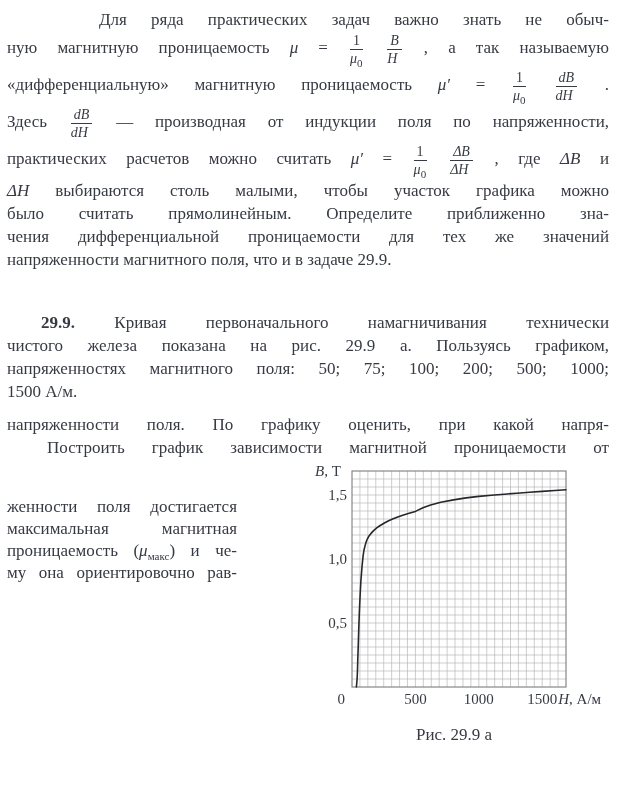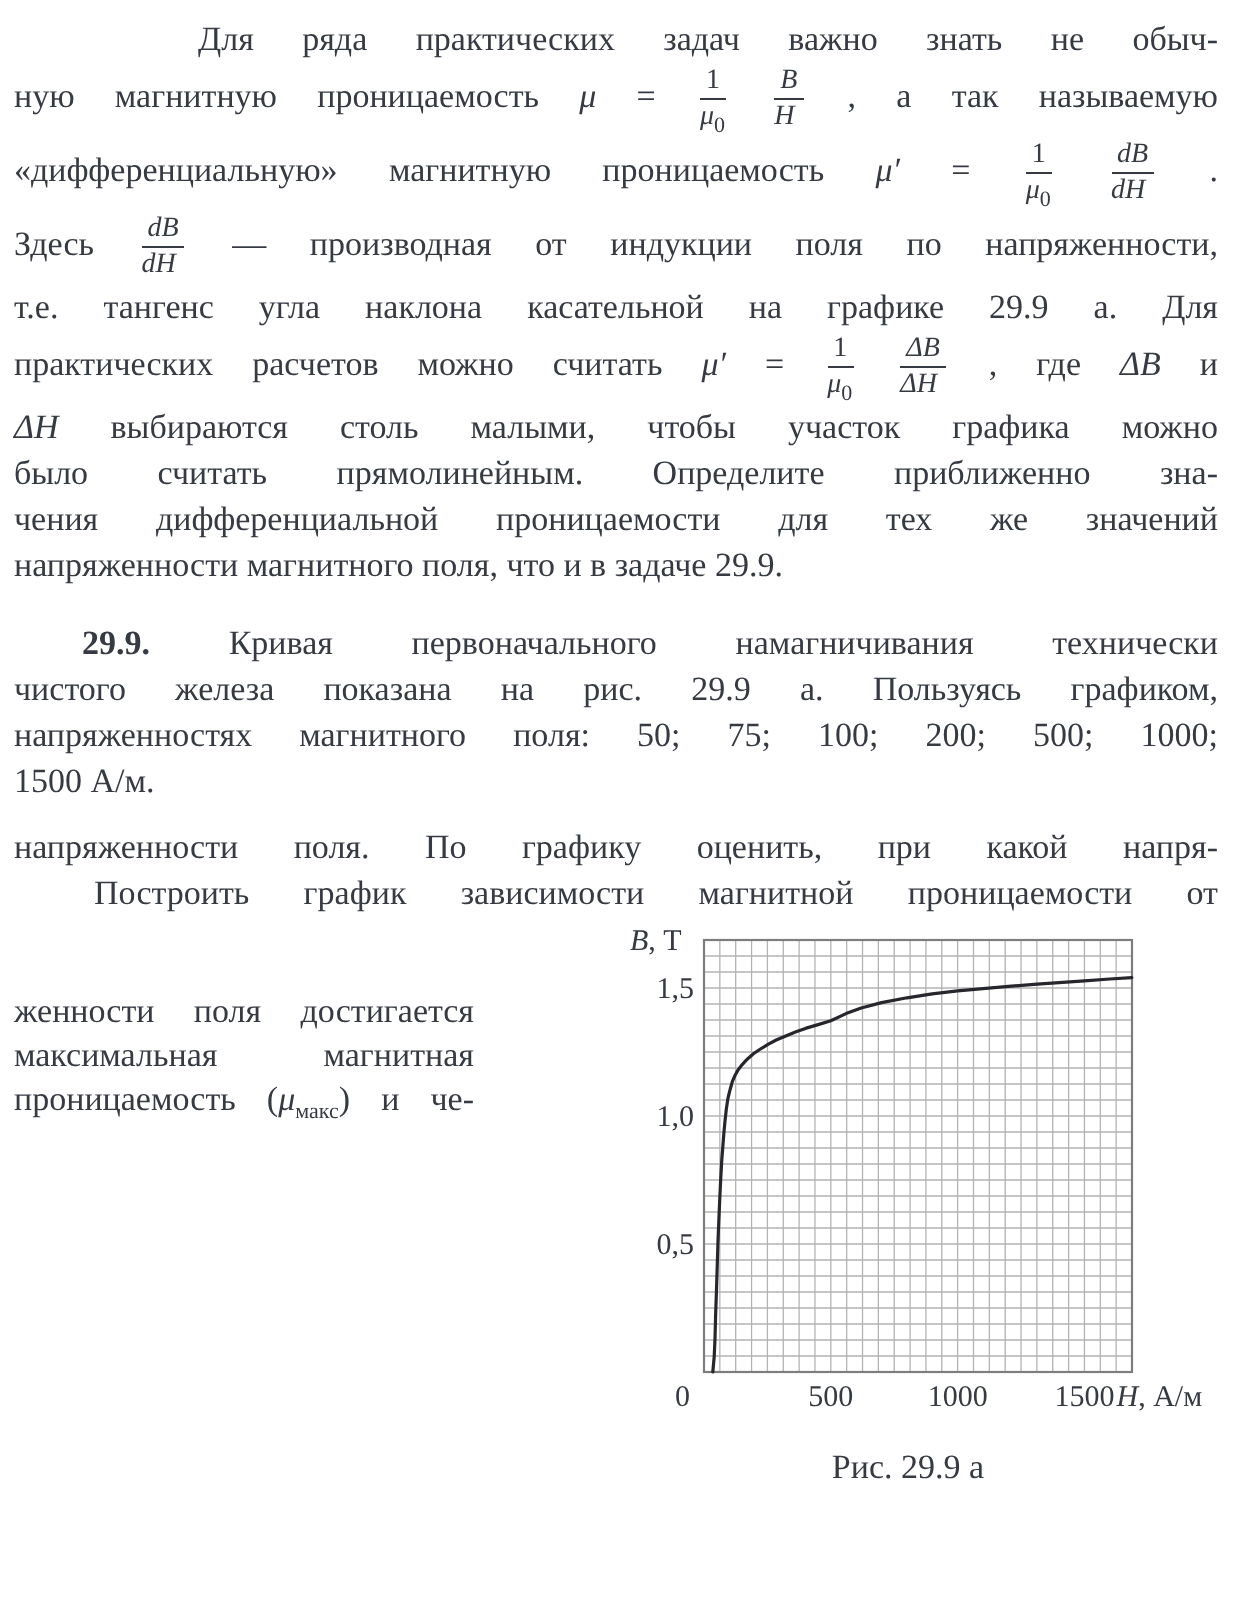--- a/index.html
+++ b/index.html
@@ -13,21 +13,21 @@
     font-size:17px;
     line-height:23px;
     color:#363a42;
     overflow:hidden;
   }
   .tline{text-align:justify;text-align-last:justify;}
   .tline.end{text-align-last:left;font-family:Liberation Serif, serif;}
   .p1 .ind{text-indent:92px;}
   .p2 .ind{text-indent:34px;}
   .p3 .ind{text-indent:40px;}
-  .p2{margin-top:16px;}
+  .p2{margin-top:40px;}
   .p3{margin-top:10px;}
   .bold{font-weight:bold;}
   .it{font-style:italic;}
   .frac{
     display:inline-block;vertical-align:middle;
     text-align:center;font-size:14px;line-height:15px;
     padding:2px 2px;text-indent:0;
   }
   .frac .num{display:block;border-bottom:1px solid #363a42;padding:0 3px 1px;}
   .frac .den{display:block;padding-top:1px;}
@@ -41,21 +41,20 @@
 </head>
 <body>
 
 <div class="page">
 
   <div class="para p1">
       <div class="tline ind"><span>Для ряда практических задач важно знать не обыч-</span></div>
       <div class="tline"><span>ную магнитную проницаемость </span><span class="it">μ</span><span> = </span><span class="frac"><span class="num"><span>1</span></span><span class="den"><span class="it">μ</span><span class="ssub">0</span></span></span><span> </span><span class="frac"><span class="num"><span class="it">B</span></span><span class="den"><span class="it">H</span></span></span><span> , а так называемую</span></div>
       <div class="tline"><span>«дифференциальную» магнитную проницаемость </span><span class="it">μ′</span><span> = </span><span class="frac"><span class="num"><span>1</span></span><span class="den"><span class="it">μ</span><span class="ssub">0</span></span></span><span> </span><span class="frac"><span class="num"><span class="it">dB</span></span><span class="den"><span class="it">dH</span></span></span><span> .</span></div>
       <div class="tline"><span>Здесь </span><span class="frac"><span class="num"><span class="it">dB</span></span><span class="den"><span class="it">dH</span></span></span><span> — производная от индукции поля по напряженности,</span></div>
-      <div class="tline"><span>т.е. тангенс угла наклона касательной на графике 29.9 а. Для</span></div>
       <div class="tline"><span>практических расчетов можно считать </span><span class="it">μ′</span><span> = </span><span class="frac"><span class="num"><span>1</span></span><span class="den"><span class="it">μ</span><span class="ssub">0</span></span></span><span> </span><span class="frac"><span class="num"><span class="it">ΔB</span></span><span class="den"><span class="it">ΔH</span></span></span><span> , где </span><span class="it">ΔB</span><span> и</span></div>
       <div class="tline"><span class="it">ΔH</span><span> выбираются столь малыми, чтобы участок графика можно</span></div>
       <div class="tline"><span>было считать прямолинейным. Определите приближенно зна-</span></div>
       <div class="tline"><span>чения дифференциальной проницаемости для тех же значений</span></div>
       <div class="tline end"><span>напряженности магнитного поля, что и в задаче 29.9.</span></div>
     </div>
 
   <div class="para p2">
       <div class="tline ind"><span class="bold">29.9.</span><span> Кривая первоначального намагничивания технически</span></div>
       <div class="tline"><span>чистого железа показана на рис. 29.9 а. Пользуясь графиком,</span></div>
@@ -66,20 +65,21 @@
   <div class="para p3">
       <div class="tline"><span>напряженности поля. По графику оценить, при какой напря-</span></div>
       <div class="tline ind"><span>Построить график зависимости магнитной проницаемости от</span></div>
     </div>
 
   <div class="wrap-row">
     <div class="para col-left">
         <div class="tline"><span>женности поля достигается</span></div>
         <div class="tline"><span>максимальная магнитная</span></div>
         <div class="tline"><span>проницаемость (</span><span class="it">μ<span class="ssub">макс</span></span><span>) и че-</span></div>
+        <div class="tline"><span>му она ориентировочно рав-</span></div>
       </div>
     <figure class="figure">
       <svg id="chart" width="310" height="250" viewBox="0 0 310 250">
           <line x1="60.925925925925924" y1="12" x2="60.925925925925924" y2="228" stroke="#b3b3b3" stroke-width="0.65"></line>
           <line x1="68.85185185185185" y1="12" x2="68.85185185185185" y2="228" stroke="#b3b3b3" stroke-width="0.65"></line>
           <line x1="76.77777777777777" y1="12" x2="76.77777777777777" y2="228" stroke="#b3b3b3" stroke-width="0.65"></line>
           <line x1="84.7037037037037" y1="12" x2="84.7037037037037" y2="228" stroke="#b3b3b3" stroke-width="0.65"></line>
           <line x1="92.62962962962962" y1="12" x2="92.62962962962962" y2="228" stroke="#b3b3b3" stroke-width="0.65"></line>
           <line x1="100.55555555555554" y1="12" x2="100.55555555555554" y2="228" stroke="#b3b3b3" stroke-width="0.65"></line>
           <line x1="108.48148148148148" y1="12" x2="108.48148148148148" y2="228" stroke="#b3b3b3" stroke-width="0.65"></line>

